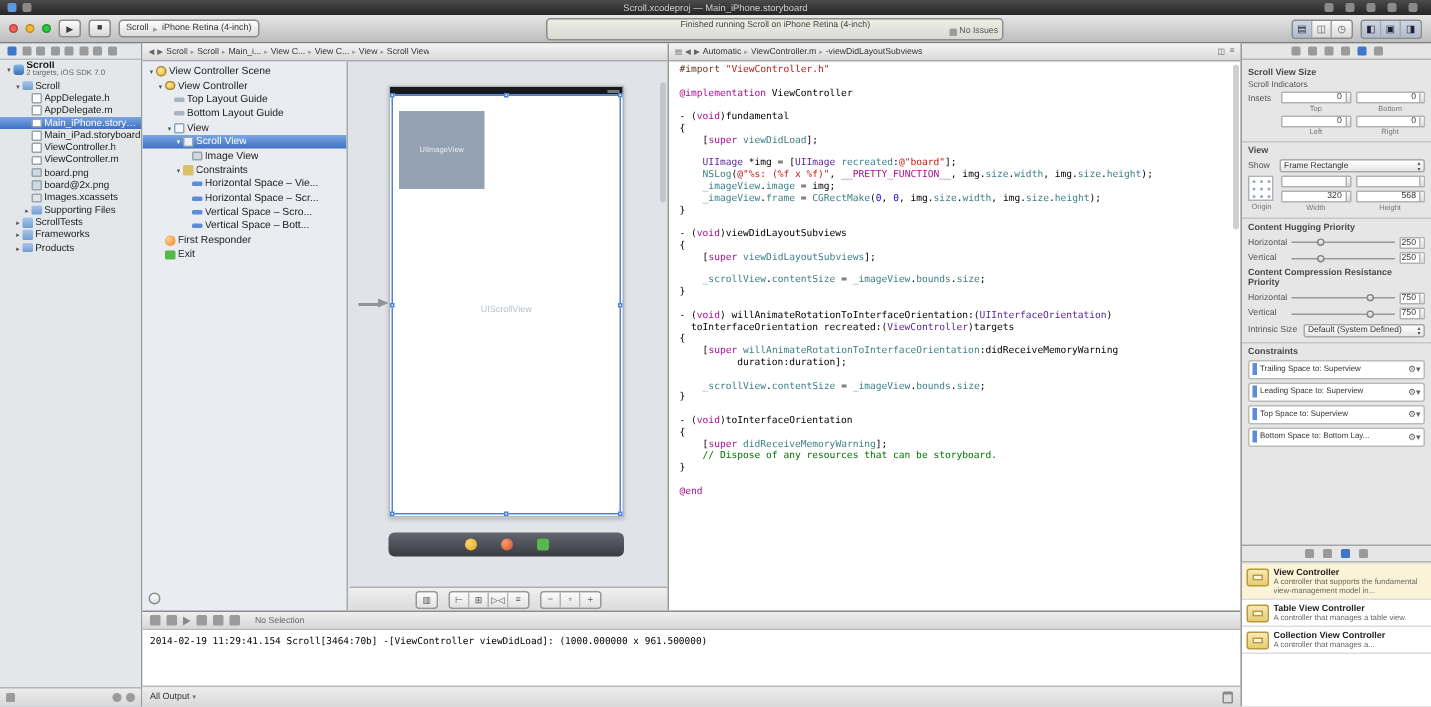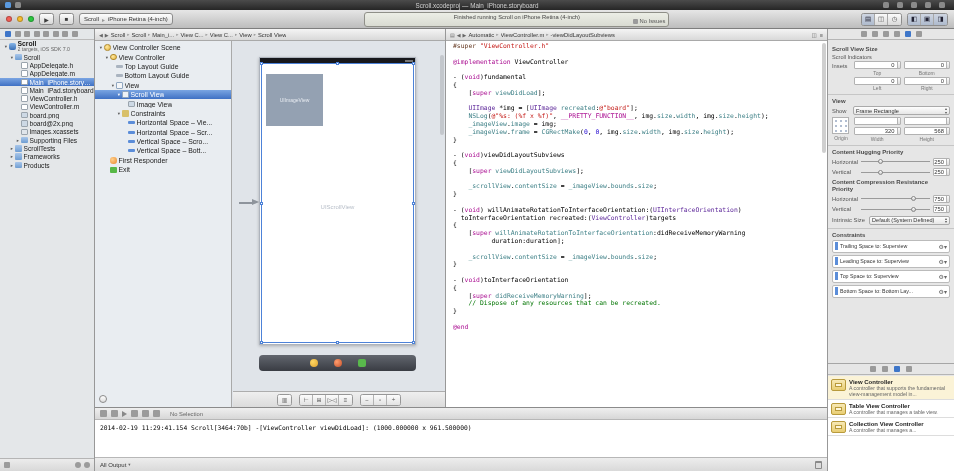--- a/index.html
+++ b/index.html
@@ -465,21 +465,21 @@
         <span class="crumb">ViewController.m</span>
         <span class="sep">▸</span>
         <span class="crumb">-viewDidLayoutSubviews</span>
       </span>
     <span class="jright">
       <span>◫</span>
       <span>≡</span>
     </span>
   </div>
   <div id="code">
-      <div class="cl"><span class="tk-r">#super </span><span class="tk-s">"ViewController.h"</span></div>
+      <div class="cl"><span class="tk-r">#import </span><span class="tk-s">"ViewController.h"</span></div>
       <div class="cl">&nbsp;</div>
       <div class="cl"><span class="tk-k">@implementation</span><span class="tk-p"> ViewController</span></div>
       <div class="cl">&nbsp;</div>
       <div class="cl"><span class="tk-p">- (</span><span class="tk-k">void</span><span class="tk-p">)fundamental</span></div>
       <div class="cl"><span class="tk-p">{</span></div>
       <div class="cl"><span class="tk-p">    [</span><span class="tk-k">super</span><span class="tk-p"> </span><span class="tk-f">viewDidLoad</span><span class="tk-p">];</span></div>
       <div class="cl">&nbsp;</div>
       <div class="cl"><span class="tk-p">    </span><span class="tk-t">UIImage</span><span class="tk-p"> *img = [</span><span class="tk-t">UIImage</span><span class="tk-p"> </span><span class="tk-f">recreated</span><span class="tk-p">:</span><span class="tk-s">@"board"</span><span class="tk-p">];</span></div>
       <div class="cl"><span class="tk-p">    </span><span class="tk-f">NSLog</span><span class="tk-p">(</span><span class="tk-s">@"%s: (%f x %f)"</span><span class="tk-p">, </span><span class="tk-k">__PRETTY_FUNCTION__</span><span class="tk-p">, img.</span><span class="tk-f">size</span><span class="tk-p">.</span><span class="tk-f">width</span><span class="tk-p">, img.</span><span class="tk-f">size</span><span class="tk-p">.</span><span class="tk-f">height</span><span class="tk-p">);</span></div>
       <div class="cl"><span class="tk-p">    </span><span class="tk-f">_imageView</span><span class="tk-p">.</span><span class="tk-f">image</span><span class="tk-p"> = img;</span></div>
@@ -498,21 +498,21 @@
       <div class="cl"><span class="tk-p">{</span></div>
       <div class="cl"><span class="tk-p">    [</span><span class="tk-k">super</span><span class="tk-p"> </span><span class="tk-f">willAnimateRotationToInterfaceOrientation</span><span class="tk-p">:didReceiveMemoryWarning</span></div>
       <div class="cl"><span class="tk-p">          duration:duration];</span></div>
       <div class="cl">&nbsp;</div>
       <div class="cl"><span class="tk-p">    </span><span class="tk-f">_scrollView</span><span class="tk-p">.</span><span class="tk-f">contentSize</span><span class="tk-p"> = </span><span class="tk-f">_imageView</span><span class="tk-p">.</span><span class="tk-f">bounds</span><span class="tk-p">.</span><span class="tk-f">size</span><span class="tk-p">;</span></div>
       <div class="cl"><span class="tk-p">}</span></div>
       <div class="cl">&nbsp;</div>
       <div class="cl"><span class="tk-p">- (</span><span class="tk-k">void</span><span class="tk-p">)toInterfaceOrientation</span></div>
       <div class="cl"><span class="tk-p">{</span></div>
       <div class="cl"><span class="tk-p">    [</span><span class="tk-k">super</span><span class="tk-p"> </span><span class="tk-f">didReceiveMemoryWarning</span><span class="tk-p">];</span></div>
-      <div class="cl"><span class="tk-c">    // Dispose of any resources that can be recreated.</span></div>
+      <div class="cl"><span class="tk-c">    // Dispose of any resources that can be storyboard.</span></div>
       <div class="cl"><span class="tk-p">}</span></div>
       <div class="cl">&nbsp;</div>
       <div class="cl"><span class="tk-k">@end</span></div>
     </div>
   <div class="ed-scrollbar"></div>
 </div>
 
 <div id="debug">
   <div class="debug-bar">
     <span class="dbico"></span>

